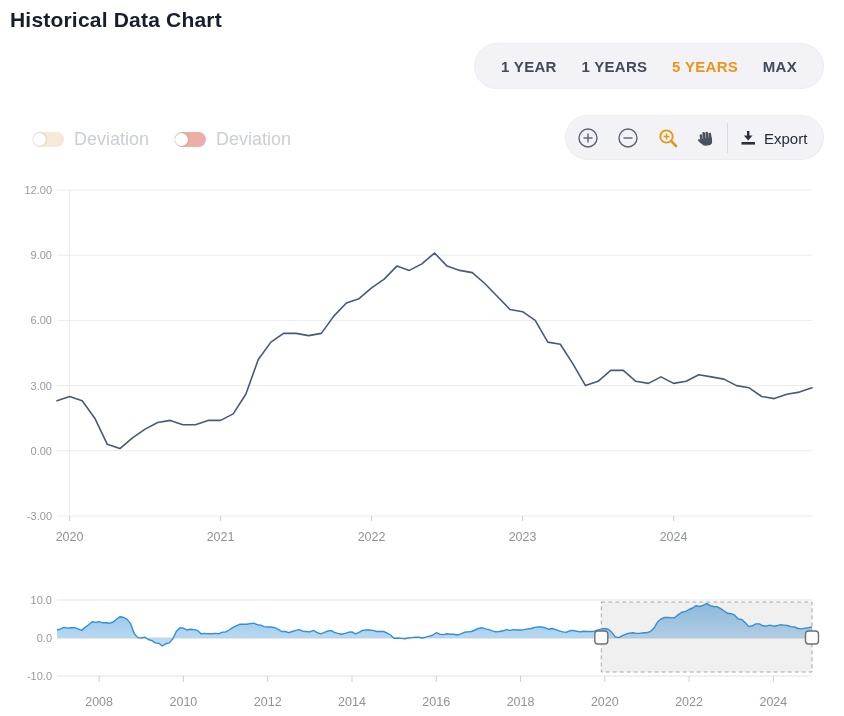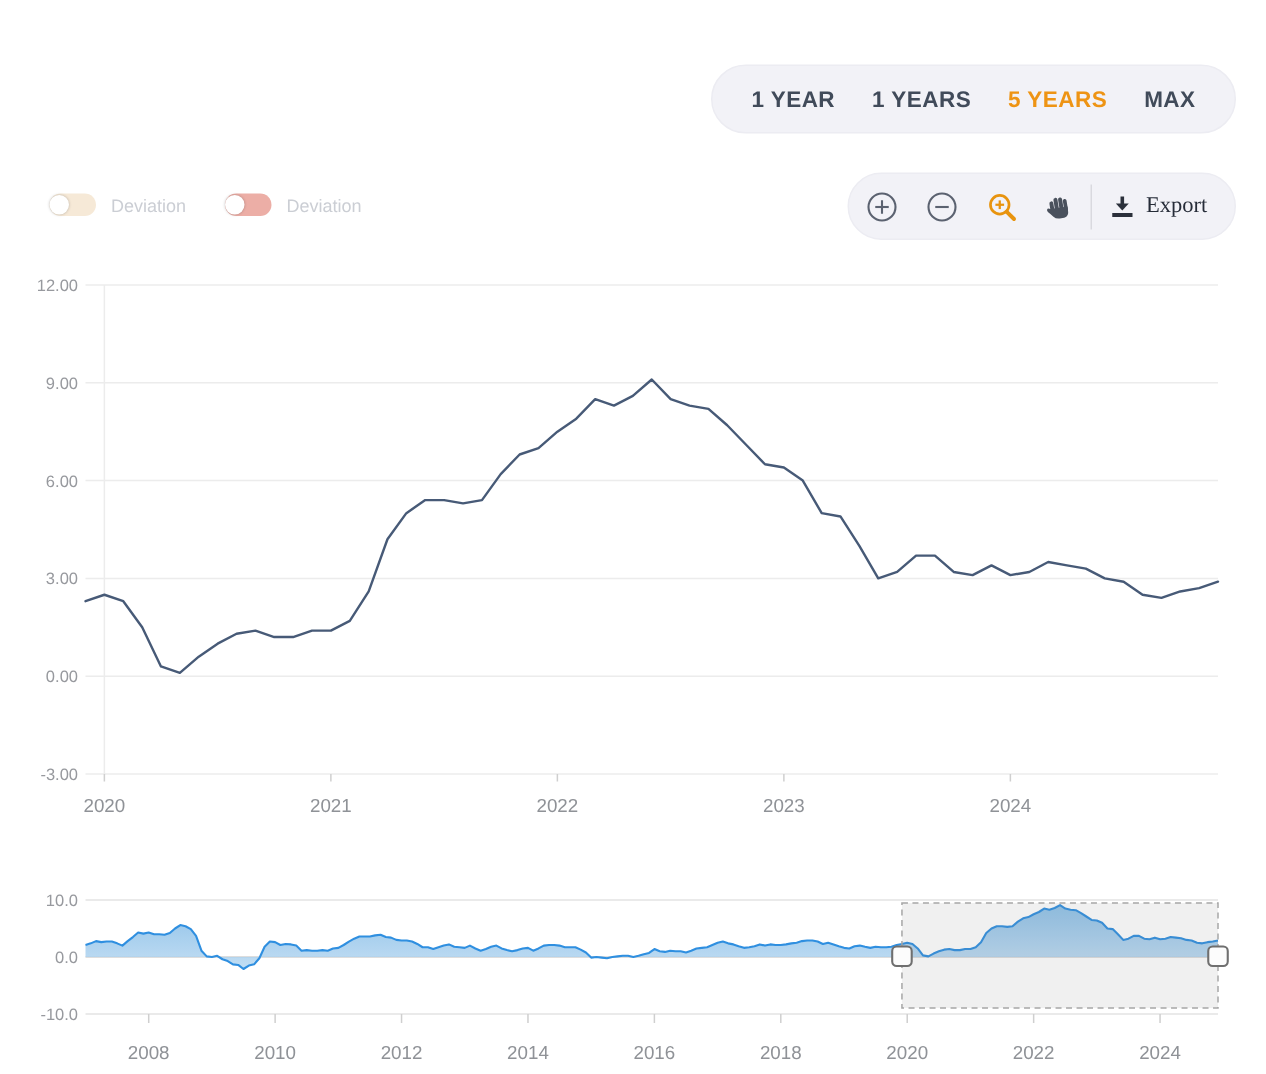--- a/index.html
+++ b/index.html
@@ -15,37 +15,38 @@
   .range-btn{background:none;border:none;cursor:pointer;font-family:inherit;
              font-size:15px;font-weight:700;color:#414b5a;letter-spacing:.3px;padding:0;}
   
   .toolbar-pill{position:absolute;left:565px;top:115px;width:259px;height:45px;
                 background:#f2f2f7;border:1px solid #ececf2;border-radius:23px;
                 box-sizing:border-box;display:flex;align-items:center;padding:0 2px;}
   .tool-btn{width:40px;height:40px;background:none;border:none;cursor:pointer;
             display:flex;align-items:center;justify-content:center;padding:0;}
   .tool-btn.narrow{width:36px;}
   .tool-divider{width:1px;height:30px;background:#d9d9df;margin:0 3px;}
-  .export-btn{background:none;border:none;cursor:pointer;display:flex;align-items:center;
-              gap:7px;font-family:Liberation Serif, serif;font-size:15px;color:#262c38;padding:0 8px;}
+  .export-btn{background:none;border:none;cursor:pointer;display:flex;align-items:flex-end;
+              gap:7px;font-family:Liberation Sans, sans-serif;font-size:15px;color:#262c38;padding:0 8px;}
   
   .legend-row{position:absolute;left:33px;top:129px;display:flex;align-items:center;gap:26px;}
   .legend-item{display:flex;align-items:center;gap:10px;}
   .toggle{position:relative;width:31px;height:15px;border-radius:8px;cursor:pointer;}
   .toggle .knob{position:absolute;left:0px;top:1px;width:13px;height:13px;border-radius:50%;
                 background:#fff;box-shadow:0 0 2px rgba(0,0,0,.25);}
-  .legend-label{font-size:12px;color:#cbced4;}
+  .legend-label{font-size:18px;color:#cbced4;}
   svg text{font-family:"Liberation Sans",sans-serif;}
   .chart-svg{position:absolute;left:0;top:0;}
 </style>
 </head>
 <body>
 
 <div class="page">
 
+  <div class="page-title">Historical Data Chart</div>
 
   <div class="range-pill">
     <button class="range-btn">1 YEAR</button>
     <button class="range-btn">1 YEARS</button>
     <button class="range-btn active" style="color: rgb(238, 148, 20);">5 YEARS</button>
     <button class="range-btn">MAX</button>
   </div>
 
   <div class="legend-row">
     <div class="legend-item">

